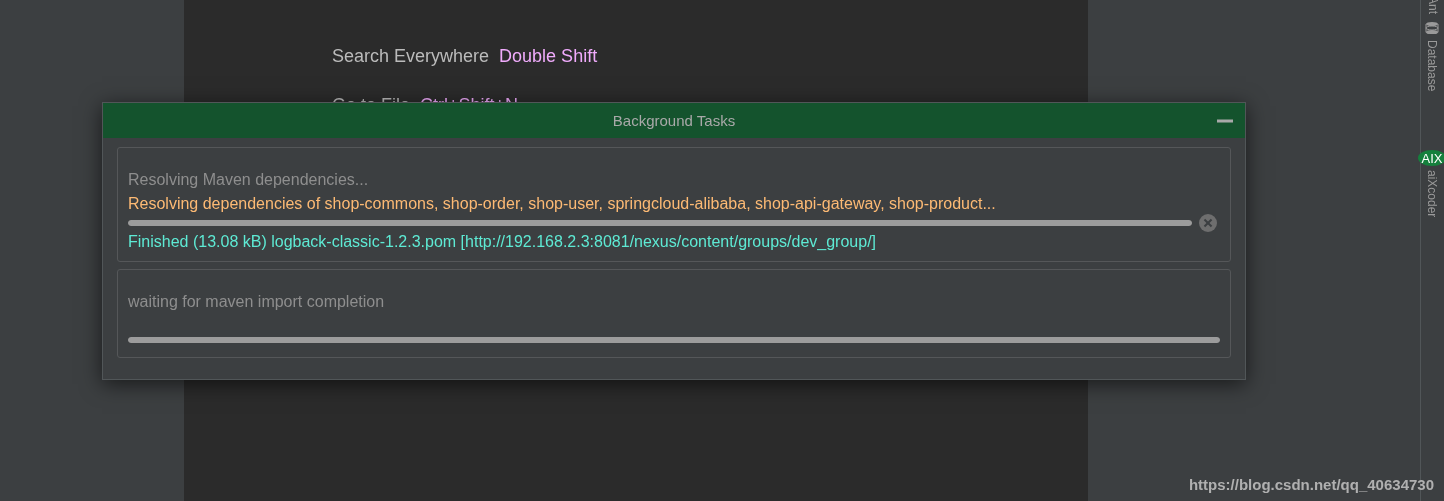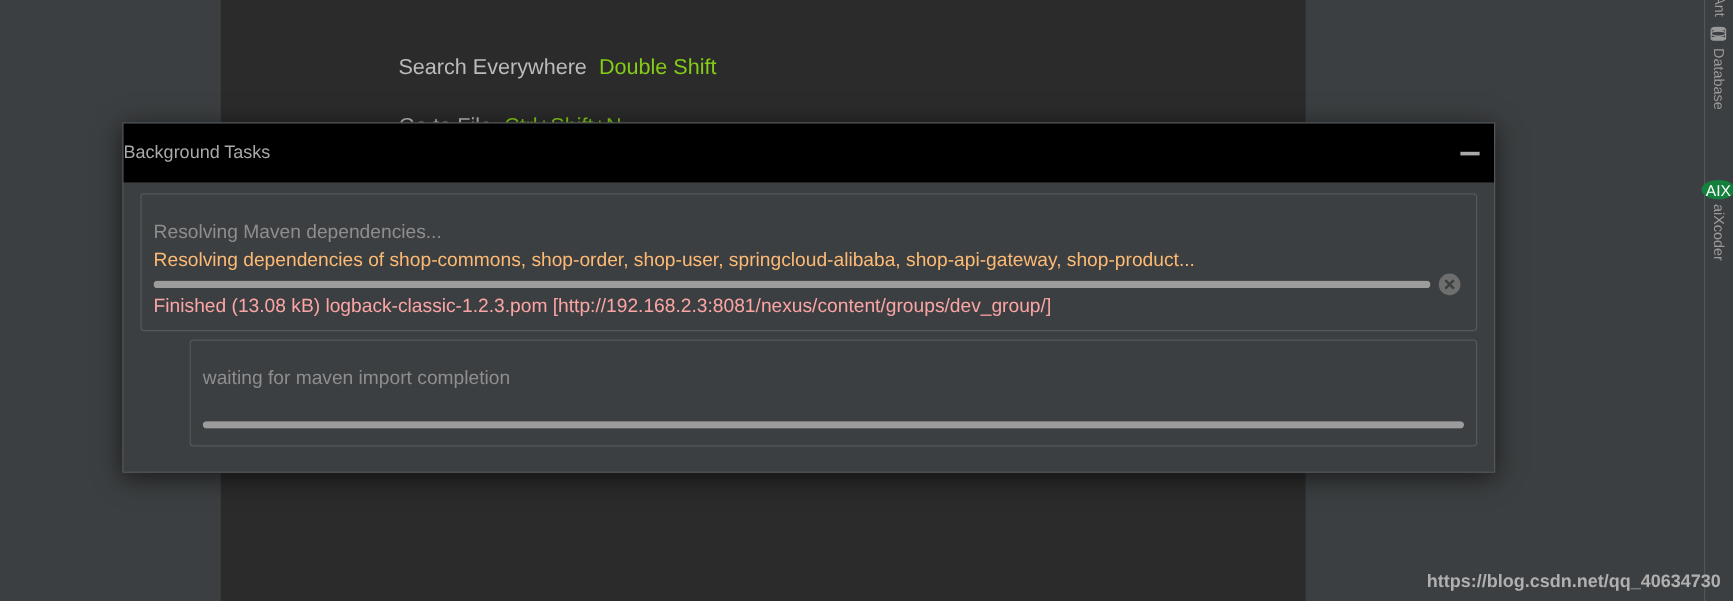--- a/index.html
+++ b/index.html
@@ -32,37 +32,37 @@
       display: flex;
       align-items: center;
       font-size: 18px;
       margin-bottom: 28px;
     }
     .shortcut-label {
       color: #bbbbbb;
       margin-right: 10px;
     }
     .shortcut-key {
-      color: #84cc16;
+      color: #f0abfc;
     }
     .dialog {
       position: absolute;
       left: 102px;
       top: 102px;
       width: 1144px;
       background: #3c3f41;
       border: 1px solid #515658;
       box-shadow: 0 4px 20px rgba(0,0,0,0.6);
     }
     .dialog-header {
-      height: 49px;
-      background: #000000;
-      display: flex;
-      align-items: center;
-      justify-content: flex-start;
+      height: 35px;
+      background: #14532d;
+      display: flex;
+      align-items: center;
+      justify-content: center;
       position: relative;
     }
     .dialog-title {
       color: #a9a9a9;
       font-size: 15px;
     }
     .minimize-btn {
       position: absolute;
       right: 12px;
       top: 50%;
@@ -101,21 +101,21 @@
     }
     .progress-fill {
       height: 100%;
       background: #9c9c9c;
       border-radius: 3px;
     }
     .progress-fill.full {
       width: 100%;
     }
     .task-status {
-      color: #fca5a5;
+      color: #5eead4;
       font-size: 16px;
     }
     .cancel-icon {
       position: absolute;
       right: 3px;
       top: 50%;
       transform: translateY(-50%);
       width: 18px;
       height: 18px;
       border-radius: 50%;
@@ -134,21 +134,20 @@
       background: #3c3f41;
     }
     .cancel-icon::before {
       transform: rotate(45deg);
     }
     .cancel-icon::after {
       transform: rotate(-45deg);
     }
     .task-box.second {
       padding-bottom: 14px;
-      margin-left: 41px;
     }
     .task-box.second .progress-bar {
       margin-top: 26px;
       margin-bottom: 0;
     }
     .right-rail {
       position: absolute;
       right: 0;
       top: 0;
       width: 24px;

